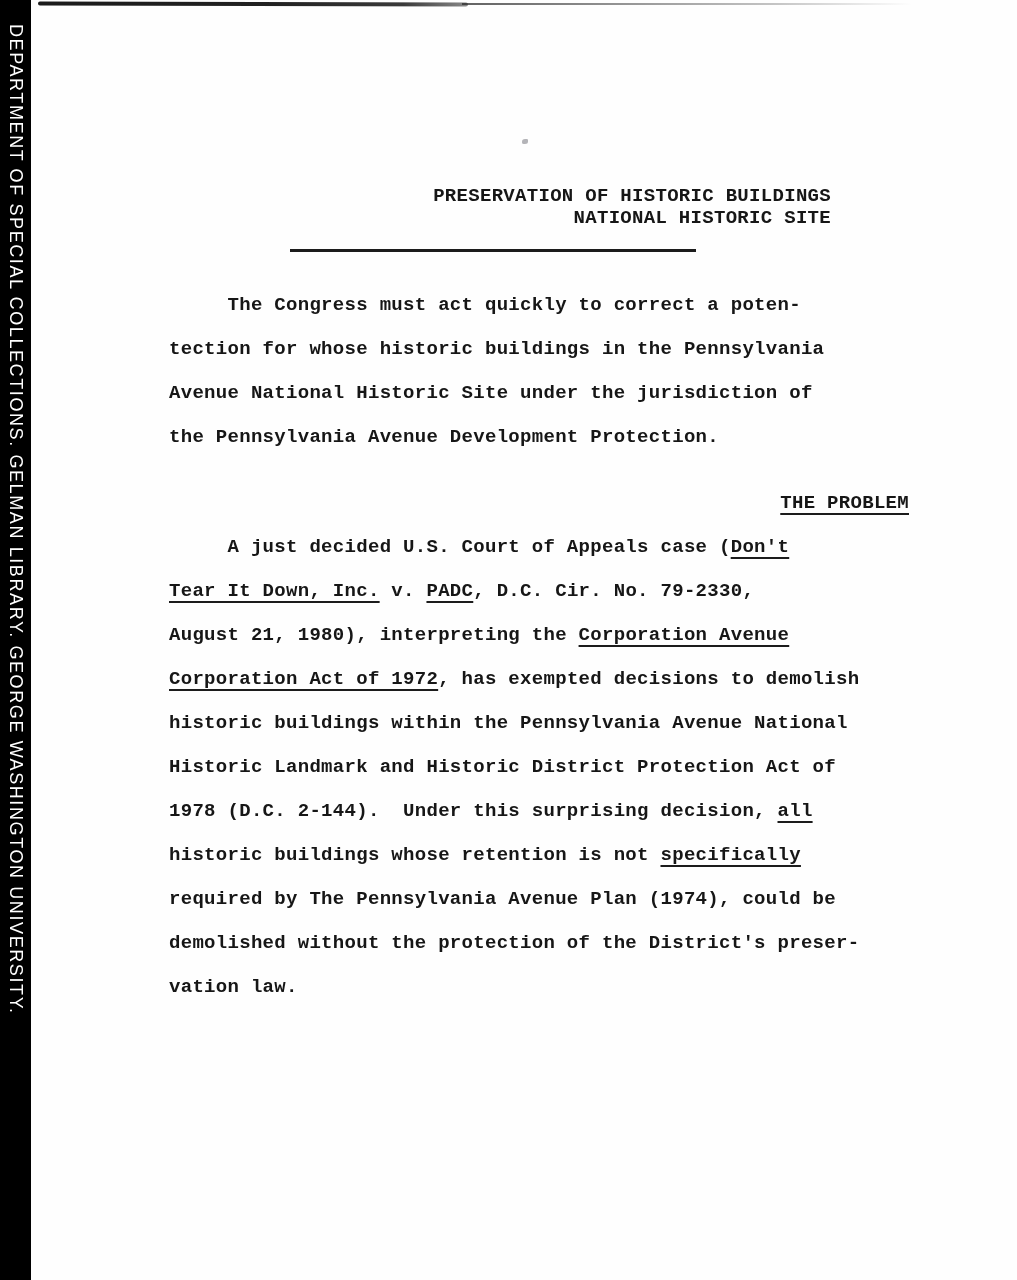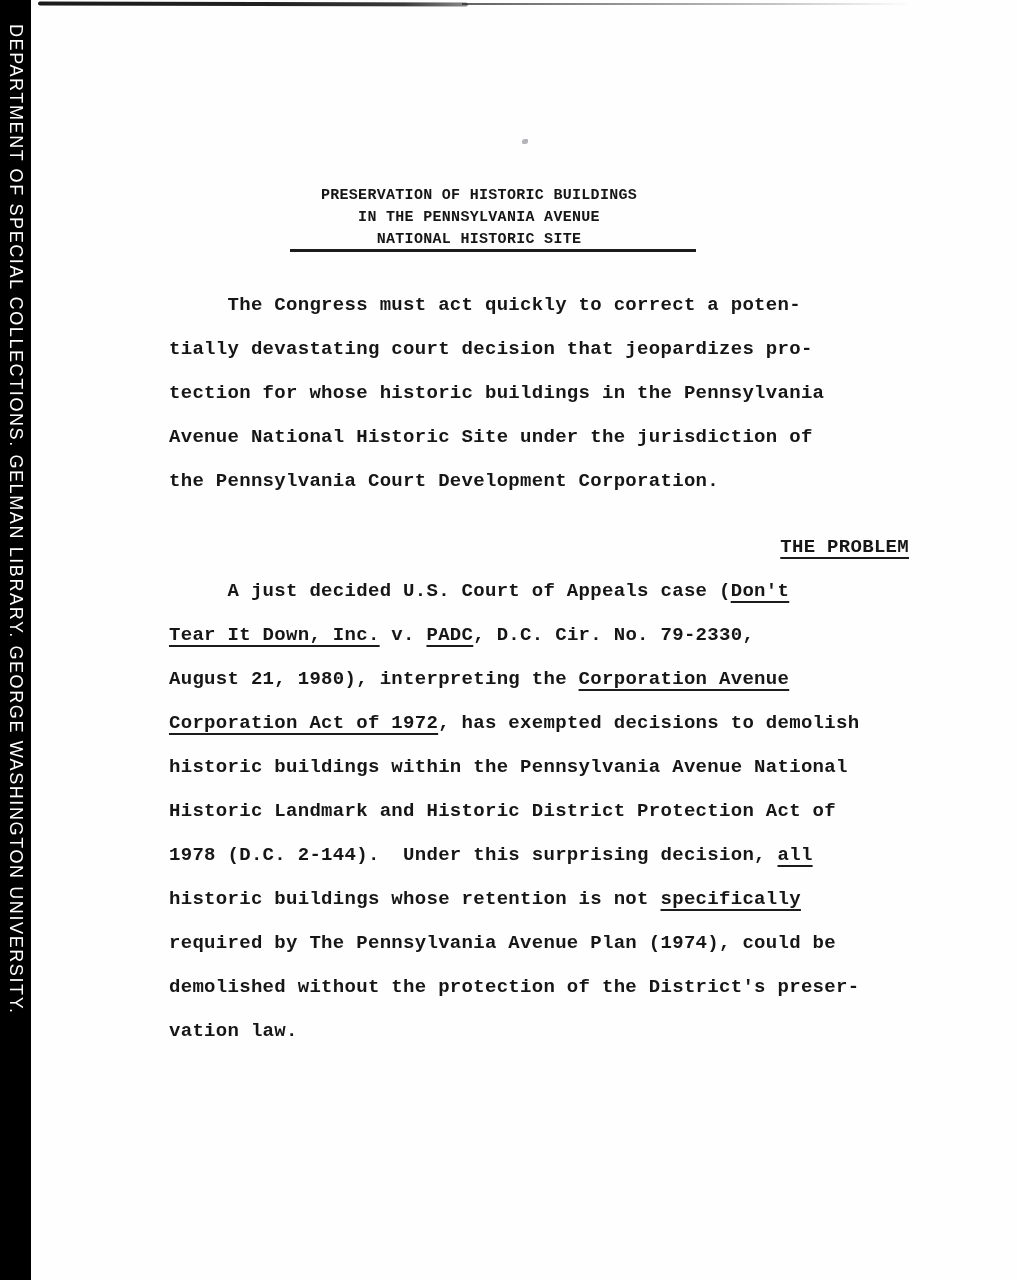--- a/index.html
+++ b/index.html
@@ -54,24 +54,24 @@
 
   
   .typewriter {
     font-family: "Liberation Mono", "DejaVu Sans Mono", monospace;
     font-weight: 700;
     color: #161616;
     letter-spacing: 0.3px;
   }
 
   .doc-title {
-    position: absolute; left: 155px; top: 185px;
+    position: absolute; left: 183px; top: 185px;
     width: 648px;
-    text-align: center;
-    font-size: 15px;
+    text-align: right;
+    font-size: 19px;
   }
   .doc-title .title-line {
     height: 22px; line-height: 22px;
     white-space: pre;
   }
   .title-underline {
     position: absolute; left: 290px; top: 249px;
     width: 406px; height: 2.5px;
     background: #1c1c1c;
   }
@@ -100,31 +100,29 @@
   <div class="sidebar">
     <div class="sidebar-text">DEPARTMENT OF SPECIAL COLLECTIONS. GELMAN LIBRARY. GEORGE WASHINGTON UNIVERSITY.</div>
   </div>
 
   <div class="scan-line-a"></div>
   <div class="scan-line-b"></div>
   <div class="scan-speck"></div>
 
   <div class="doc-title typewriter">
     <div class="title-line">PRESERVATION OF HISTORIC BUILDINGS</div>
-    <div class="title-line">IN THE PENNSYLVANIA AVENUE</div>
     <div class="title-line">NATIONAL HISTORIC SITE</div>
   </div>
   <div class="title-underline"></div>
 
   <div class="body-lines typewriter">
       <div class="line"><span>     The Congress must act quickly to correct a poten-</span></div>
-      <div class="line"><span>tially devastating court decision that jeopardizes pro-</span></div>
       <div class="line"><span>tection for whose historic buildings in the Pennsylvania</span></div>
       <div class="line"><span>Avenue National Historic Site under the jurisdiction of</span></div>
-      <div class="line"><span>the Pennsylvania Court Development Corporation.</span></div>
+      <div class="line"><span>the Pennsylvania Avenue Development Protection.</span></div>
       <div class="line" style="margin-top: 22px; text-align: right;"><span class="u">THE PROBLEM</span></div>
       <div class="line"><span>     A just decided U.S. Court of Appeals case (</span><span class="u">Don't</span></div>
       <div class="line"><span class="u">Tear It Down, Inc.</span><span> v. </span><span class="u">PADC</span><span>, D.C. Cir. No. 79-2330,</span></div>
       <div class="line"><span>August 21, 1980), interpreting the </span><span class="u">Corporation Avenue</span></div>
       <div class="line"><span class="u">Corporation Act of 1972</span><span>, has exempted decisions to demolish</span></div>
       <div class="line"><span>historic buildings within the Pennsylvania Avenue National</span></div>
       <div class="line"><span>Historic Landmark and Historic District Protection Act of</span></div>
       <div class="line"><span>1978 (D.C. 2-144).  Under this surprising decision, </span><span class="u">all</span></div>
       <div class="line"><span>historic buildings whose retention is not </span><span class="u">specifically</span></div>
       <div class="line"><span>required by The Pennsylvania Avenue Plan (1974), could be</span></div>

